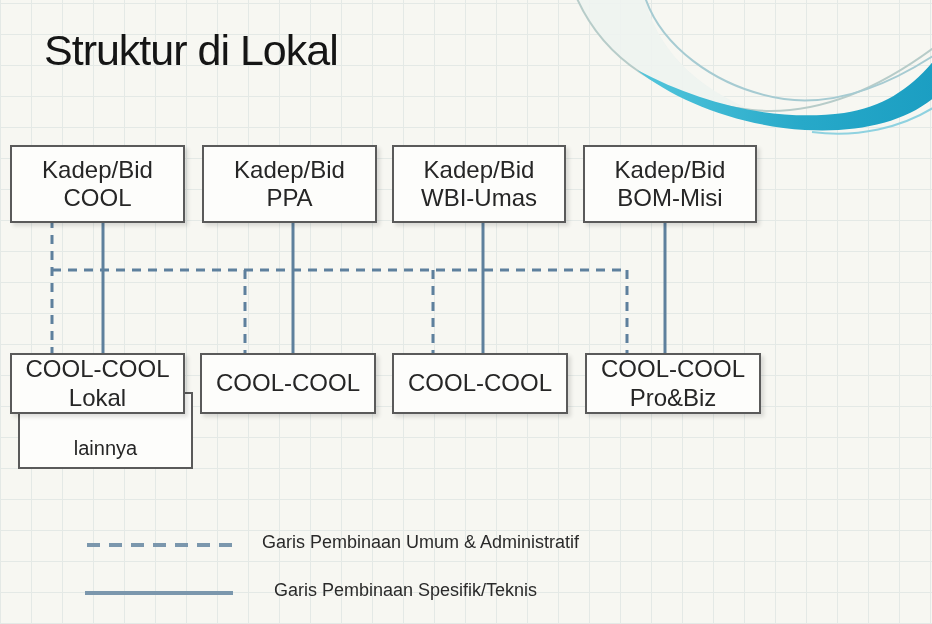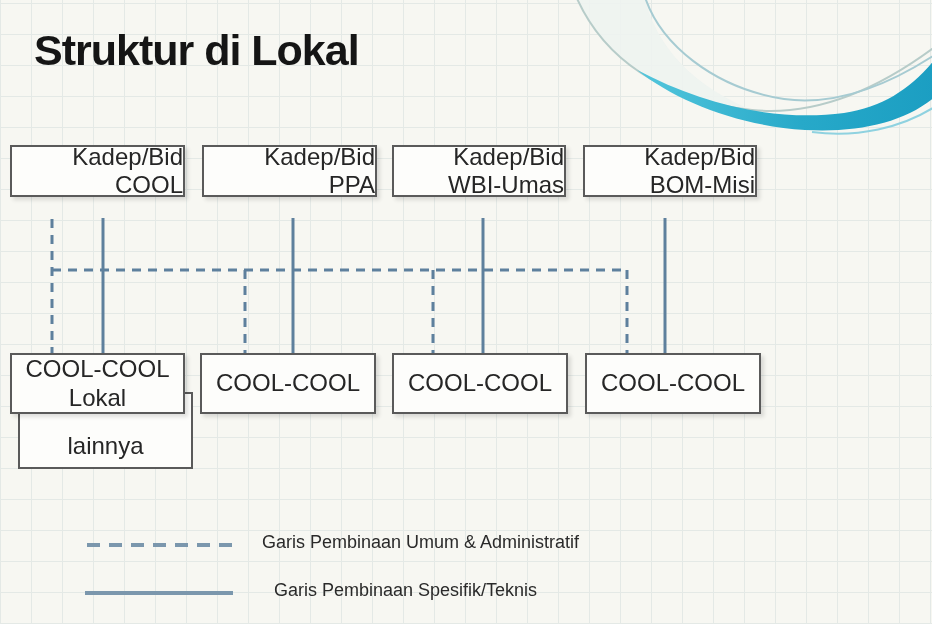--- a/index.html
+++ b/index.html
@@ -7,45 +7,45 @@
   #stage{
     position:relative;
     width:932px;height:624px;
     overflow:hidden;
     background-color:#f7f7f2;
     background-image:
       repeating-linear-gradient(0deg, #e4e9e6 0px, #e4e9e6 1px, transparent 1px, transparent 31px),
       repeating-linear-gradient(90deg, #e4e9e6 0px, #e4e9e6 1px, transparent 1px, transparent 31px);
   }
   .title{
-    position:absolute;left:34px;top:26px;
-    font-size:43px;font-weight:700;color:#151515;
+    position:absolute;left:44px;top:26px;
+    font-size:43px;font-weight:400;color:#151515;
     letter-spacing:-1px;white-space:nowrap;
   }
   .swoosh{position:absolute;top:0;right:0;pointer-events:none;}
   .connectors{position:absolute;left:0;top:0;pointer-events:none;}
   .node{
     position:absolute;
     background:#fdfdfb;
     border:2px solid #5a5a5a;
     box-shadow:3px 3px 4px rgba(0,0,0,0.12);
     display:flex;flex-direction:column;align-items:center;justify-content:center;
     text-align:center;
     color:#262626;font-size:24px;line-height:1.18;
     box-sizing:border-box;
   }
   .node span{white-space:nowrap;}
-  .row1{top:145px;height:52px;align-items:flex-end;}
+  .row1{top:145px;height:78px;}
   .row2{top:353px;height:61px;}
   .node-extra{
     position:absolute;left:18px;top:392px;width:175px;height:77px;
     background:#fdfdfb;border:2px solid #5a5a5a;
     box-sizing:border-box;z-index:1;
     display:flex;align-items:flex-end;justify-content:center;
-    color:#262626;font-size:24px;padding-bottom:7px;
+    color:#262626;font-size:20px;padding-bottom:7px;
   }
   .z2{z-index:2;}
   .legend-line{position:absolute;height:4px;}
   .legend-dashed{
     background:repeating-linear-gradient(90deg,#7b97ad 0px,#7b97ad 13px,transparent 13px,transparent 22px);
   }
   .legend-solid{background:#7b97ad;}
   .legend-label{
     position:absolute;color:#2a2a2a;font-size:18px;white-space:nowrap;
   }
@@ -117,20 +117,21 @@
     <span>Lokal</span>
   </div>
   <div class="node row2" style="left:200px;width:176px;">
     <span>COOL-COOL</span>
   </div>
   <div class="node row2" style="left:392px;width:176px;">
     <span>COOL-COOL</span>
   </div>
   <div class="node row2" style="left:585px;width:176px;">
     <span>COOL-COOL</span>
+    <span>Pro&amp;Biz</span>
   </div>
 
   <div class="legend-line legend-dashed" style="left:87px;top:543px;width:148px;"></div>
   <div class="legend-label" style="left:262px;top:532px;">Garis Pembinaan Umum &amp; Administratif</div>
 
   <div class="legend-line legend-solid" style="left:85px;top:591px;width:148px;"></div>
   <div class="legend-label" style="left:274px;top:580px;">Garis Pembinaan Spesifik/Teknis</div>
 
 </div>
 

